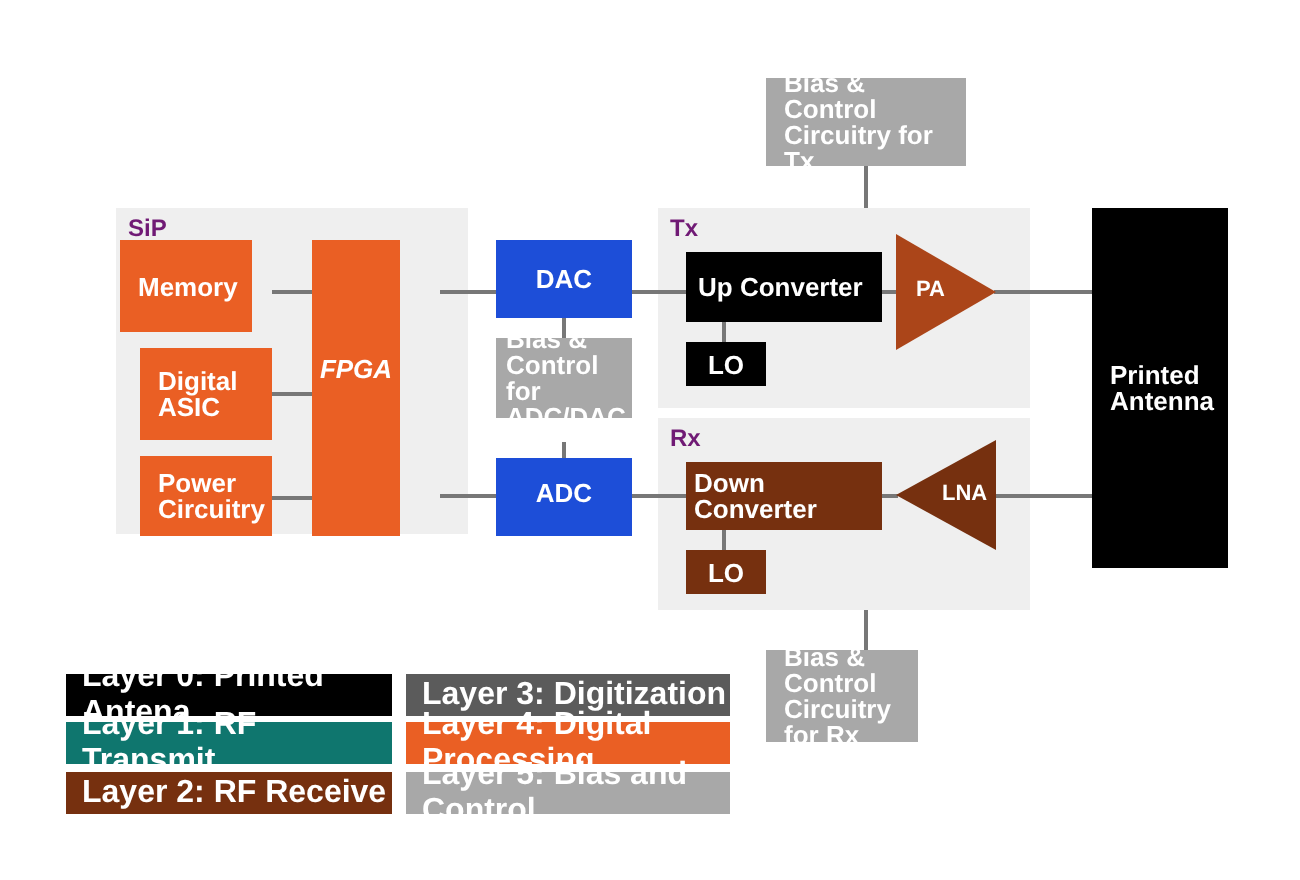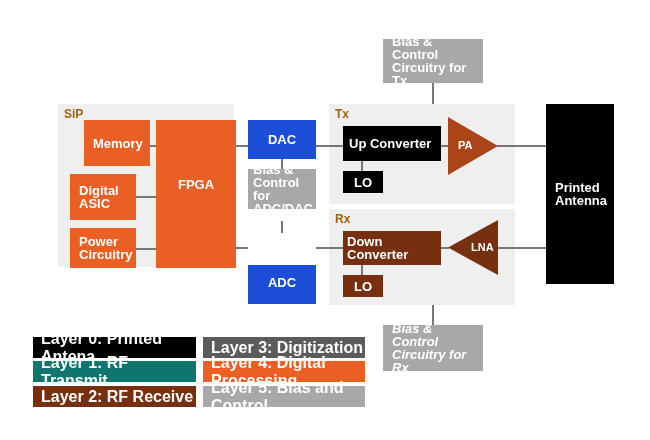--- a/index.html
+++ b/index.html
@@ -1,20 +1,20 @@
 <!DOCTYPE html>
 <html><head>
 <meta charset="utf-8">
 <style>
   html, body { margin:0; padding:0; }
   body { width:650px; height:440px; background:#ffffff; position:relative; overflow:hidden;
          font-family:"Liberation Sans", sans-serif; font-weight:bold; }
   .abs { position:absolute; box-sizing:border-box; }
   .group { background:#efefef; }
-  .glabel { position:absolute; left:6px; top:3px; font-size:12px; color:#a16207; }
+  .glabel { position:absolute; left:6px; top:3px; font-size:12px; color:#701a75; }
   .blk { display:flex; align-items:center; color:#fff; font-size:13px; line-height:13px; }
   .center { justify-content:center; text-align:center; }
   .left { padding-left:9px; }
   .orange { background:#ea5f24; }
   .rust { background:#000000; }
   .brown { background:#76300f; }
   .dgray { background:#1d4ed8; }
   .lgray { background:#a8a8a8; }
   .black { background:#000; }
   .line { position:absolute; background:#777; }
@@ -46,47 +46,47 @@
 <div class="line" style="left:281px;top:221px;width:2px;height:12px;"></div>
 <div class="line" style="left:432px;top:83px;width:2px;height:21px;"></div>
 <div class="line" style="left:432px;top:305px;width:2px;height:20px;"></div>
 <div class="line" style="left:361px;top:161px;width:2px;height:12px;"></div>
 <div class="line" style="left:361px;top:265px;width:2px;height:12px;"></div>
 <div class="line" style="left:441px;top:145px;width:8px;height:2px;"></div>
 <div class="line" style="left:497px;top:145px;width:50px;height:2px;"></div>
 <div class="line" style="left:441px;top:247px;width:8px;height:2px;"></div>
 <div class="line" style="left:497px;top:247px;width:50px;height:2px;"></div>
 
-<div class="abs blk left orange" style="left:84px;top:120px;width:66px;height:46px;text-align:center;">
+<div class="abs blk left orange" style="left:60px;top:120px;width:66px;height:46px;text-align:center;">
   <span>Memory</span>
 </div>
 <div class="abs blk left orange" style="left:70px;top:174px;width:66px;height:46px;">
   <span style="width:50px;">Digital ASIC</span>
 </div>
 <div class="abs blk left orange" style="left:70px;top:228px;width:66px;height:40px;">
   <span style="width:50px;">Power Circuitry</span>
 </div>
-<div class="abs blk center orange" style="left:156px;top:120px;width:80px;height:148px;align-items:flex-start;padding-top:58px;">
+<div class="abs blk center orange" style="left:156px;top:120px;width:44px;height:148px;align-items:flex-start;padding-top:58px;font-style:italic;">
   <span>FPGA</span>
 </div>
 
 <div class="abs blk center dgray" style="left:248px;top:120px;width:68px;height:39px;">
   <span>DAC</span>
 </div>
 <div class="abs blk left lgray" style="left:248px;top:169px;width:68px;height:40px;padding-left:5px;">
   <span style="width:64px;">Bias &amp; Control for ADC/DAC</span>
 </div>
-<div class="abs blk center dgray" style="left:248px;top:229px;width:68px;height:39px;align-items:flex-start;padding-top:11px;margin-top:36px;">
+<div class="abs blk center dgray" style="left:248px;top:229px;width:68px;height:39px;align-items:flex-start;padding-top:11px;">
   <span>ADC</span>
 </div>
 
 <div class="abs blk left lgray" style="left:383px;top:39px;width:100px;height:44px;padding-left:9px;">
   <span style="width:90px;">Bias &amp; Control Circuitry for Tx</span>
 </div>
-<div class="abs blk left lgray" style="left:383px;top:325px;width:100px;height:46px;padding-left:9px;font-style:italic;">
+<div class="abs blk left lgray" style="left:383px;top:325px;width:76px;height:46px;padding-left:9px;">
   <span style="width:90px;">Bias &amp; Control Circuitry for Rx</span>
 </div>
 
 <div class="abs blk left rust" style="left:343px;top:126px;width:98px;height:35px;padding-left:6px;">
   <span>Up Converter</span>
 </div>
 <div class="abs blk center rust" style="left:343px;top:171px;width:40px;height:22px;">
   <span>LO</span>
 </div>
 <svg class="tri" style="left:448px;top:117px;" width="50" height="58">

